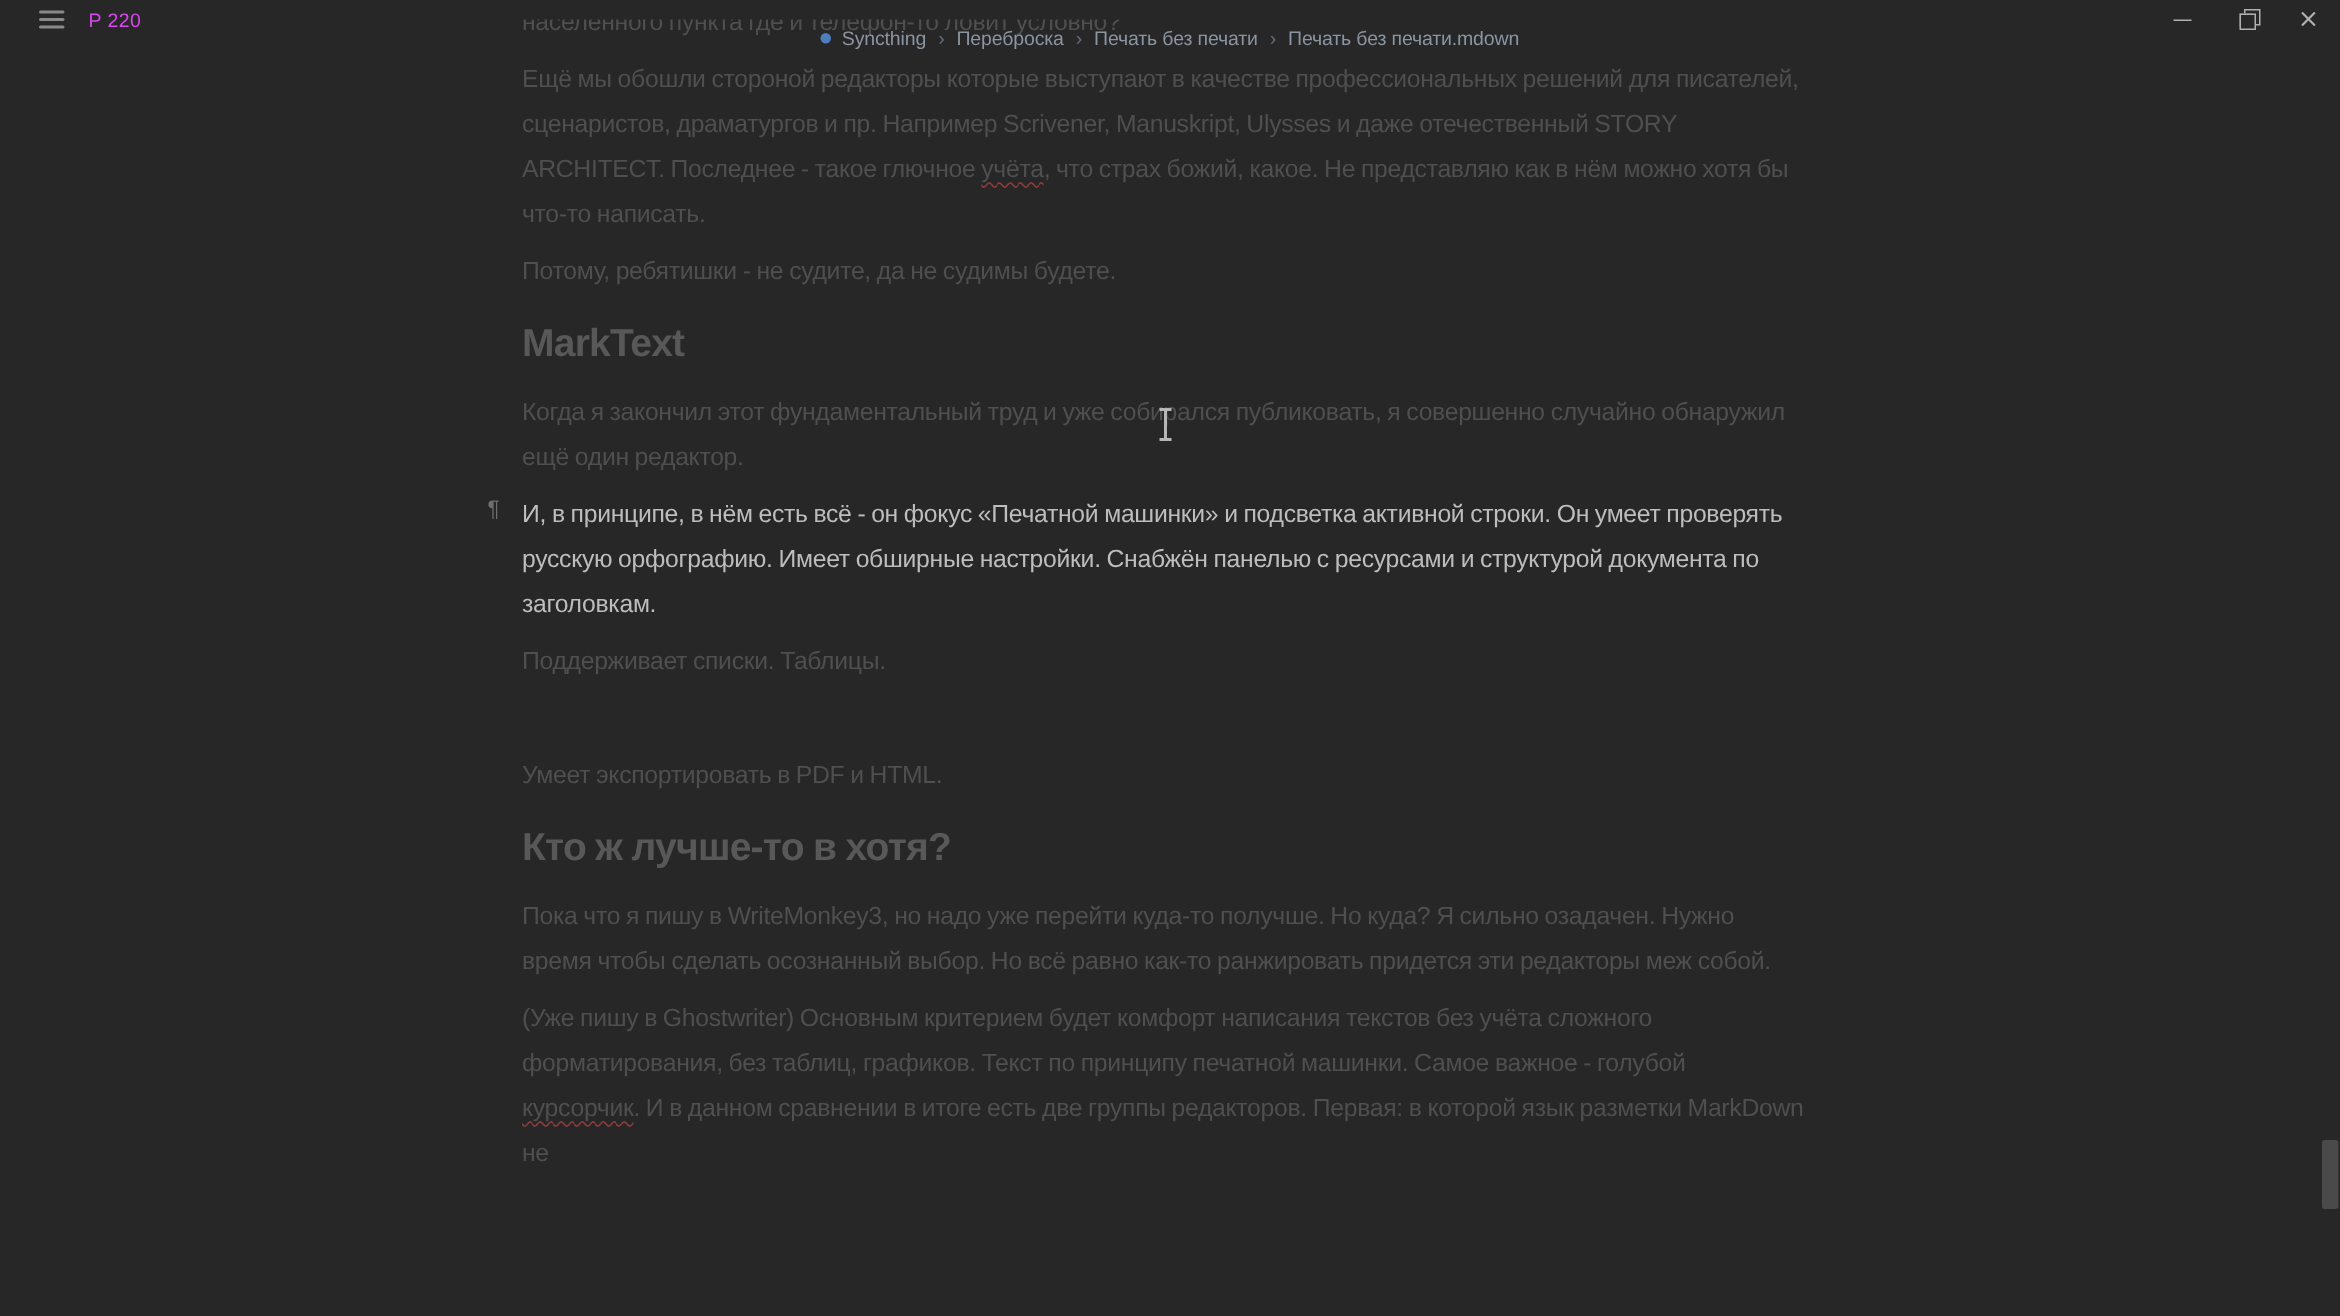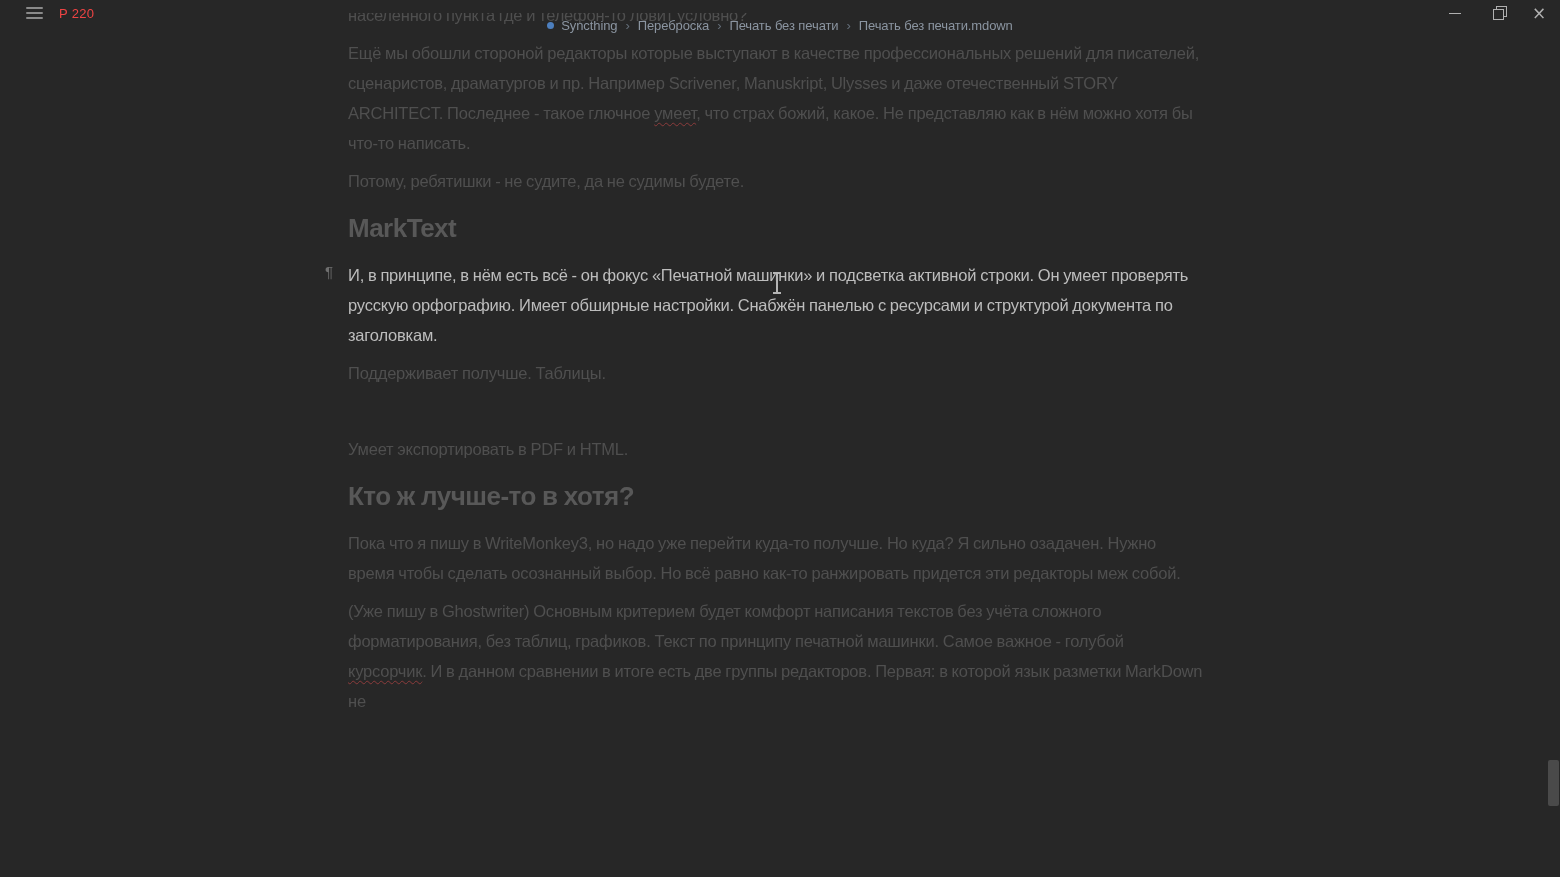--- a/index.html
+++ b/index.html
@@ -13,21 +13,21 @@
 
   
   .titlebar {
     position: absolute; top: 0; left: 0; right: 0; height: 26px;
     display: flex; align-items: center; justify-content: space-between;
     z-index: 5;
   }
   .tb-left { display: flex; align-items: center; gap: 16px; padding-left: 26px; height: 100%; }
   .hamburger { display: inline-flex; flex-direction: column; gap: 3px; width: 17px; cursor: pointer; }
   .hamburger i { display: block; height: 2px; background: #8a8a8a; border-radius: 1px; }
-  .word-count { color: #ef4444; font-size: 13px; letter-spacing: 0.3px; }
+  .word-count { color: #d946ef; font-size: 13px; letter-spacing: 0.3px; }
 
   .breadcrumb {
     position: absolute; left: 0; right: 0; top: 12px; height: 26px;
     display: flex; align-items: center; justify-content: center;
     font-size: 13px; color: #8b95a1; letter-spacing: -0.1px;
     pointer-events: none;
     text-align: right;
   }
   .breadcrumb > * { pointer-events: auto; }
   .bc-dot { width: 7px; height: 7px; border-radius: 50%; background: #4d7fbe; margin-right: 7px; flex: 0 0 auto; }
@@ -121,30 +121,31 @@
         </span>
     </div>
   </header>
 
   <div class="page">
 
     <div class="clip-wrap">
       <p>населённого пункта где и телефон-то ловит условно?</p>
     </div>
 
-    <p><span>Ещё мы обошли стороной редакторы которые выступают в качестве профессиональных решений для писателей, сценаристов, драматургов и пр. Например Scrivener, Manuskript, Ulysses и даже отечественный STORY ARCHITECT. Последнее - такое глючное </span><span class="misspelled">умеет</span><span>, что страх божий, какое. Не представляю как в нём можно хотя бы что-то написать.</span></p>
+    <p><span>Ещё мы обошли стороной редакторы которые выступают в качестве профессиональных решений для писателей, сценаристов, драматургов и пр. Например Scrivener, Manuskript, Ulysses и даже отечественный STORY ARCHITECT. Последнее - такое глючное </span><span class="misspelled">учёта</span><span>, что страх божий, какое. Не представляю как в нём можно хотя бы что-то написать.</span></p>
 
     <p>Потому, ребятишки - не судите, да не судимы будете.</p>
 
     <div class="h2">MarkText</div>
 
+    <p>Когда я закончил этот фундаментальный труд и уже собирался публиковать, я совершенно случайно обнаружил ещё один редактор.</p>
 
     <p class="active-para"><span class="pilcrow">¶</span><span>И, в принципе, в нём есть всё - он фокус «Печатной машинки» и подсветка активной строки. Он умеет проверять русскую орфографию. Имеет обширные настройки. Снабжён панелью с ресурсами и структурой документа по заголовкам.</span></p>
 
-    <p>Поддерживает получше. Таблицы.</p>
+    <p>Поддерживает списки. Таблицы.</p>
 
     <p class="empty-para"></p>
 
     <p>Умеет экспортировать в PDF и HTML.</p>
 
     <div class="h2">Кто ж лучше-то в хотя?</div>
 
     <p>Пока что я пишу в WriteMonkey3, но надо уже перейти куда-то получше. Но куда? Я сильно озадачен. Нужно время чтобы сделать осознанный выбор. Но всё равно как-то ранжировать придется эти редакторы меж собой.</p>
 
     <p><span>(Уже пишу в Ghostwriter) Основным критерием будет комфорт написания текстов без учёта сложного форматирования, без таблиц, графиков. Текст по принципу печатной машинки. Самое важное - голубой </span><span class="misspelled">курсорчик</span><span>. И в данном сравнении в итоге есть две группы редакторов. Первая: в которой язык разметки MarkDown не</span></p>

